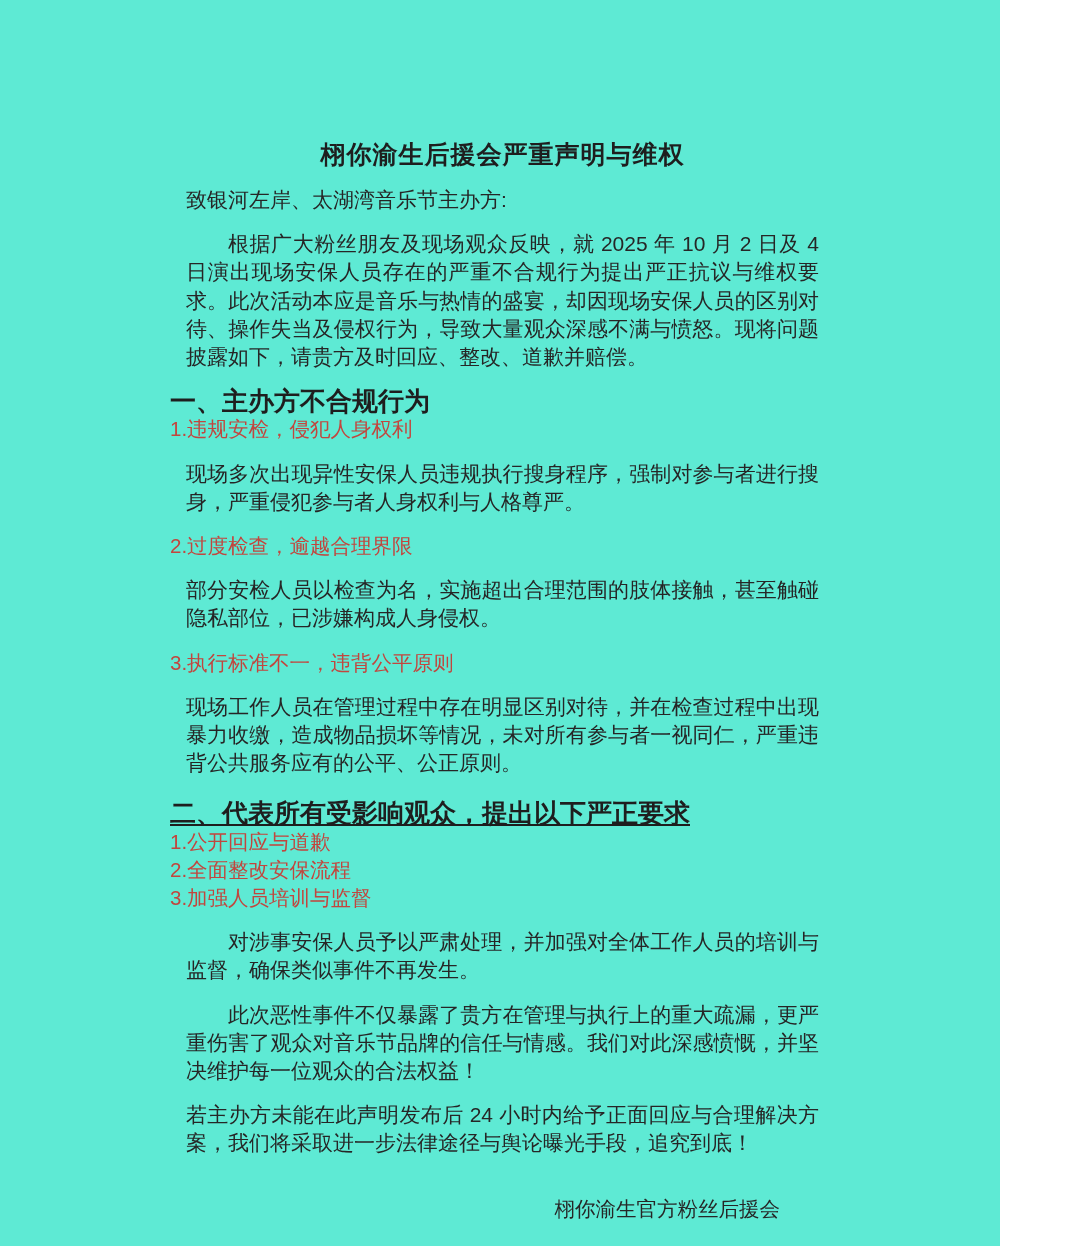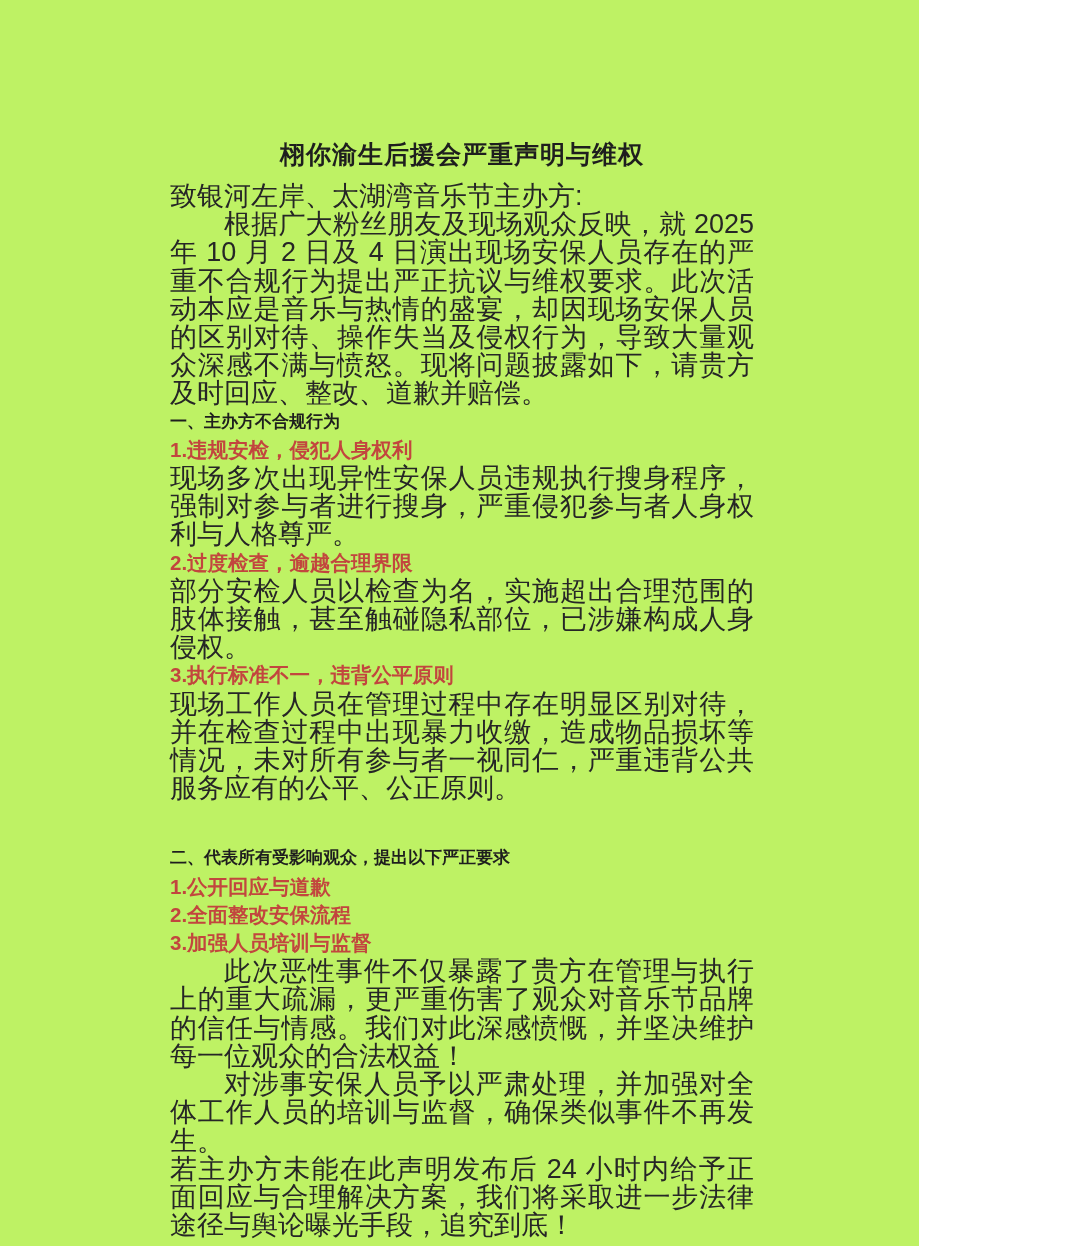--- a/index.html
+++ b/index.html
@@ -8,55 +8,55 @@
     background: #ffffff;
   }
   body {
     width: 1080px;
     height: 1246px;
     overflow: hidden;
     font-family: "Liberation Sans", "DejaVu Sans", sans-serif;
   }
   .page {
     box-sizing: border-box;
-    width: 919px;
+    width: 1000px;
     height: 1246px;
-    background: #bef264;
+    background: #5eead4;
     padding: 138px 165px 0 170px;
     color: #262626;
   }
   .title {
     margin: 0 0 12px 0;
     text-align: center;
     font-size: 25px;
     font-weight: bold;
     color: #1e1e1e;
     letter-spacing: 1px;
     line-height: 32px;
   }
   .para, .salutation {
-    margin: 0;
-    font-size: 27px;
+    margin: 16px;
+    font-size: 21px;
     line-height: 28.2px;
     text-align: justify;
     color: #262626;
   }
   .indent { text-indent: 2em; }
   .sec-heading {
     margin: 0;
-    font-size: 17px;
+    font-size: 26px;
     font-weight: bold;
     color: #1e1e1e;
     line-height: 28.2px;
   }
-  .sec2-gap { margin-top: 42px; }
+  .sec2-gap { margin-top: 22px; text-decoration: underline; }
   .red-heading {
     margin: 0;
     font-size: 20.5px;
-    font-weight: bold;
+    font-weight: normal;
     color: #c2463e;
     line-height: 28.2px;
   }
   .signature-block {
     margin: 26px 55px 0 auto;
     width: -moz-fit-content;
     width: fit-content;
     text-align: center;
   }
   .signature-block p {
@@ -88,23 +88,23 @@
   <h3 class="red-heading">3.执行标准不一，违背公平原则</h3>
   <p class="para">现场工作人员在管理过程中存在明显区别对待，并在检查过程中出现暴力收缴，造成物品损坏等情况，未对所有参与者一视同仁，严重违背公共服务应有的公平、公正原则。</p>
 
   <h2 class="sec-heading sec2-gap">二、代表所有受影响观众，提出以下严正要求</h2>
 
   <h3 class="red-heading">1.公开回应与道歉</h3>
 
   <h3 class="red-heading">2.全面整改安保流程</h3>
 
   <h3 class="red-heading">3.加强人员培训与监督</h3>
+  <p class="para indent">对涉事安保人员予以严肃处理，并加强对全体工作人员的培训与监督，确保类似事件不再发生。</p>
+
   <p class="para indent">此次恶性事件不仅暴露了贵方在管理与执行上的重大疏漏，更严重伤害了观众对音乐节品牌的信任与情感。我们对此深感愤慨，并坚决维护每一位观众的合法权益！</p>
-
-  <p class="para indent">对涉事安保人员予以严肃处理，并加强对全体工作人员的培训与监督，确保类似事件不再发生。</p>
   <p class="para">若主办方未能在此声明发布后 24 小时内给予正面回应与合理解决方案，我们将采取进一步法律途径与舆论曝光手段，追究到底！</p>
 
   <div class="signature-block">
     <p>栩你渝生官方粉丝后援会</p>
     <p>2025 年 10 月 4 日</p>
   </div>
 
 </div>
 
 </body></html>

